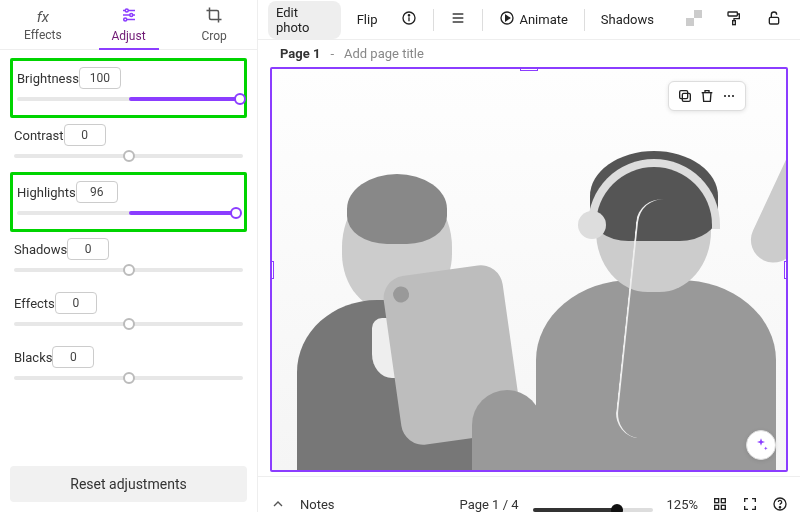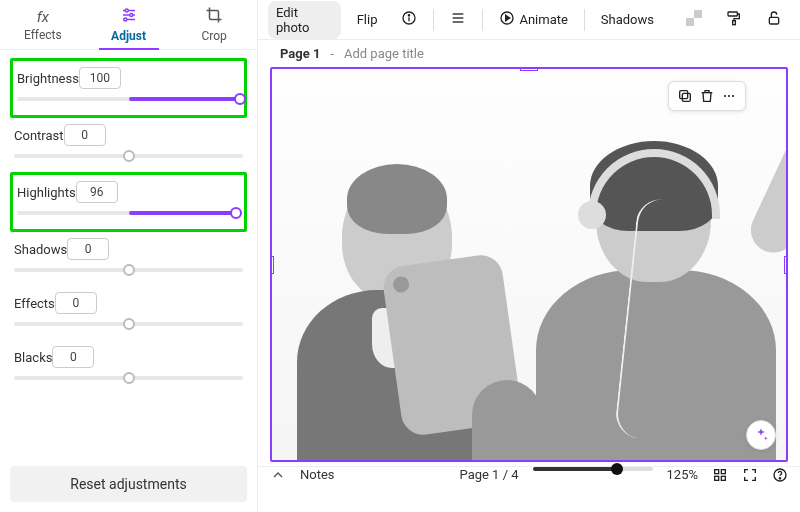--- a/index.html
+++ b/index.html
@@ -1,21 +1,21 @@
 <!DOCTYPE html>
 <html><head>
 <meta charset="utf-8">
 <style>
   * { box-sizing: border-box; margin: 0; padding: 0; font-family: -apple-system, BlinkMacSystemFont, "Segoe UI", Roboto, Helvetica, Arial, sans-serif; }
   body { width: 800px; height: 512px; overflow: hidden; background: #fff; display: flex; }
   
   .sidebar { width: 258px; height: 100%; border-right: 1px solid #eee; display: flex; flex-direction: column; background:#fff; }
   .tabs { display:flex; height:50px; border-bottom:1px solid #eee; }
   .tab { flex:1; display:flex; flex-direction:column; align-items:center; justify-content:center; font-size:12px; color:#555; cursor:pointer; gap:2px; position:relative; }
-  .tab.active { color:#0369a1;font-weight:bold; }
+  .tab.active { color:#701a75; }
   .tab.active::after { content:""; position:absolute; bottom:-1px; left:15%; right:15%; height:2px; background:#8b3dff; }
   .tab svg { width:18px; height:18px; }
   .panel-body { flex:1; overflow:auto; padding:8px 10px 0 10px; }
   .section-hdr { display:flex; align-items:center; gap:6px; font-size:13px; font-weight:600; color:#222; margin:6px 0 8px 2px; }
   .section-hdr svg { width:16px; height:16px; }
   .ctrl { position:relative; padding:6px 4px 14px 4px; }
   .ctrl.hl { border:3px solid #00d400; border-radius:2px; }
   .ctrl-row { display:flex; align-items:center; }
   .ctrl-label { font-size:13px; color:#333; }
   .ctrl-val { width:42px; height:22px; border:1px solid #ccc; border-radius:4px; font-size:12px; text-align:center; display:flex; align-items:center; justify-content:center; color:#444; background:#fff; }
@@ -57,21 +57,21 @@
   .p2 { right:10px; bottom:-10px; }
   .p2 .head{ width:115px;height:135px;background:#ccc;border-radius:50% 50% 45% 45%; }
   .p2 .hair{ position:absolute;top:-6px;left:-6px;width:128px;height:90px;background:#555;border-radius:50% 50% 30% 30%; }
   .p2 .body{ width:240px;height:200px;background:#999;border-radius:40% 40% 0 0;margin-top:-12px;margin-left:-60px;}
   .headphones{ position:absolute; top:2px; left:-8px; width:132px; height:70px; border:8px solid #ddd; border-bottom:none; border-radius:70px 70px 0 0; }
   .ear{ position:absolute; width:28px;height:28px;background:#ddd;border-radius:50%; top:54px; }
   .ear.le{ left:-18px;} .ear.re{ right:-18px;}
   .p2 .arm{ position:absolute; right:-40px; top:-30px; width:45px;height:140px;background:#ccc;border-radius:30px; transform:rotate(25deg);}
   .wire{ position:absolute; right:110px; top:130px; width:50px; height:240px; border-left:2px solid #eee; border-radius:40px; transform:rotate(6deg);}
   
-  .footer { height:46px; border-top:1px solid #eee; display:flex; align-items:flex-start; padding:0 12px; font-size:13px; color:#333; gap:14px; }
+  .footer { height:36px; border-top:1px solid #eee; display:flex; align-items:flex-end; padding:0 12px; font-size:13px; color:#333; gap:14px; }
   .footer .spacer{ flex:1; }
   .zoom-track{ width:120px; height:4px; background:#ddd; border-radius:2px; position:relative; }
   .zoom-track .zfill{ position:absolute; left:0; top:0; bottom:0; background:#333; border-radius:2px; }
   .zoom-track .zthumb{ position:absolute; top:50%; width:12px;height:12px;border-radius:50%;background:#111; transform:translate(-50%,-50%);}
   .footer svg{ width:16px;height:16px; }
   .iconbtn{ cursor:pointer; display:flex; }
 </style>
 </head>
 <body>
 

